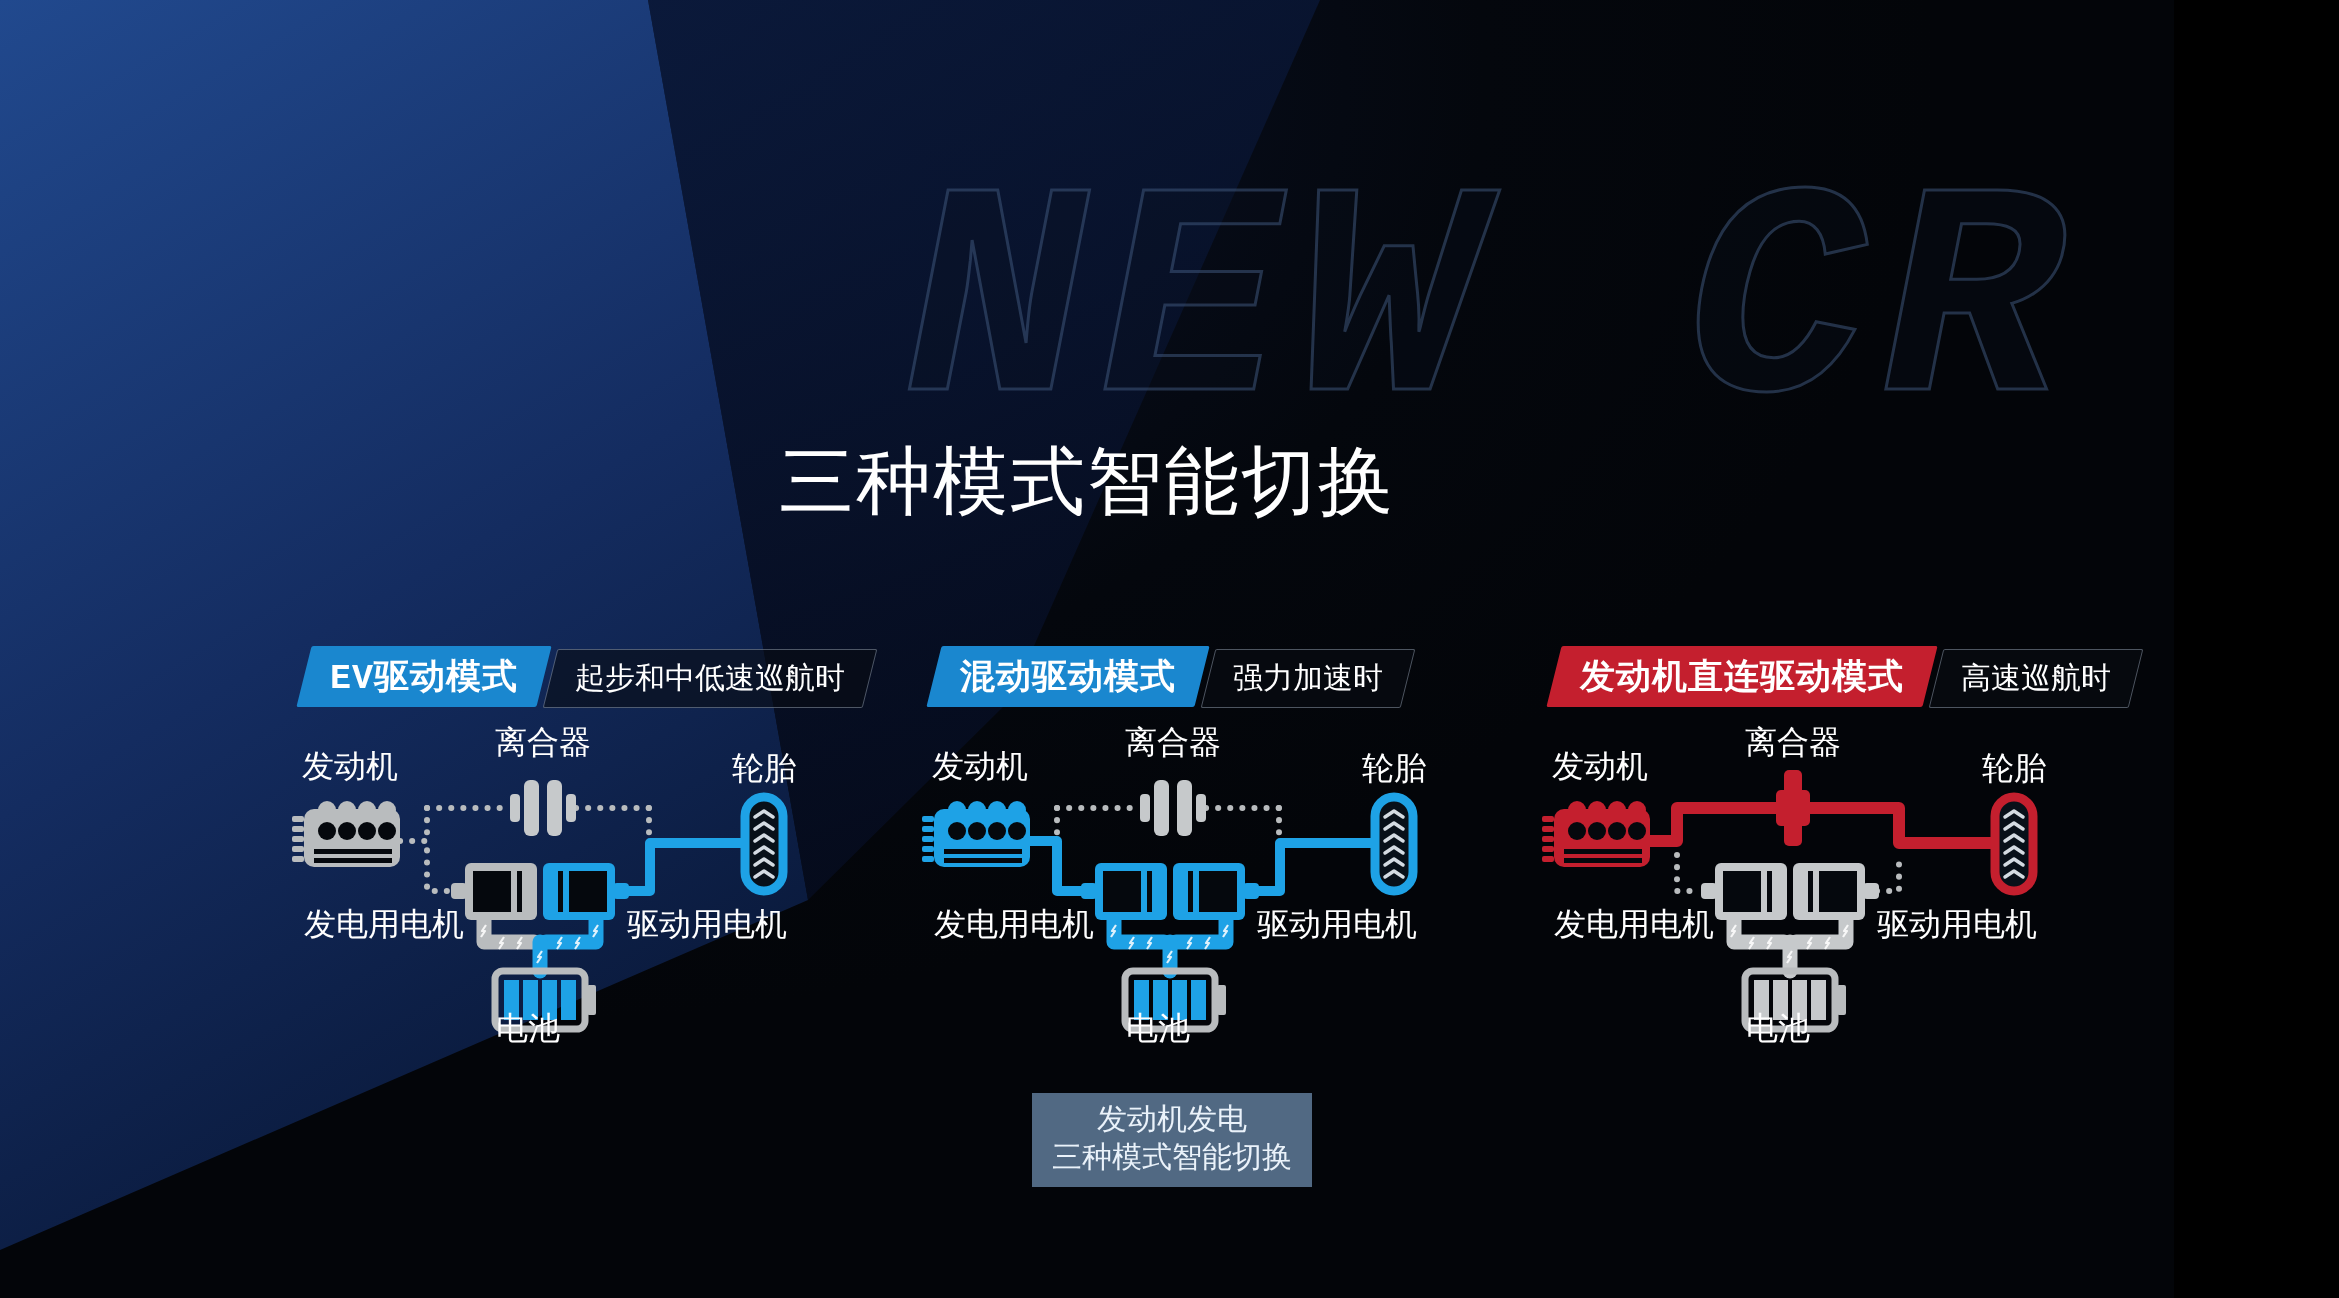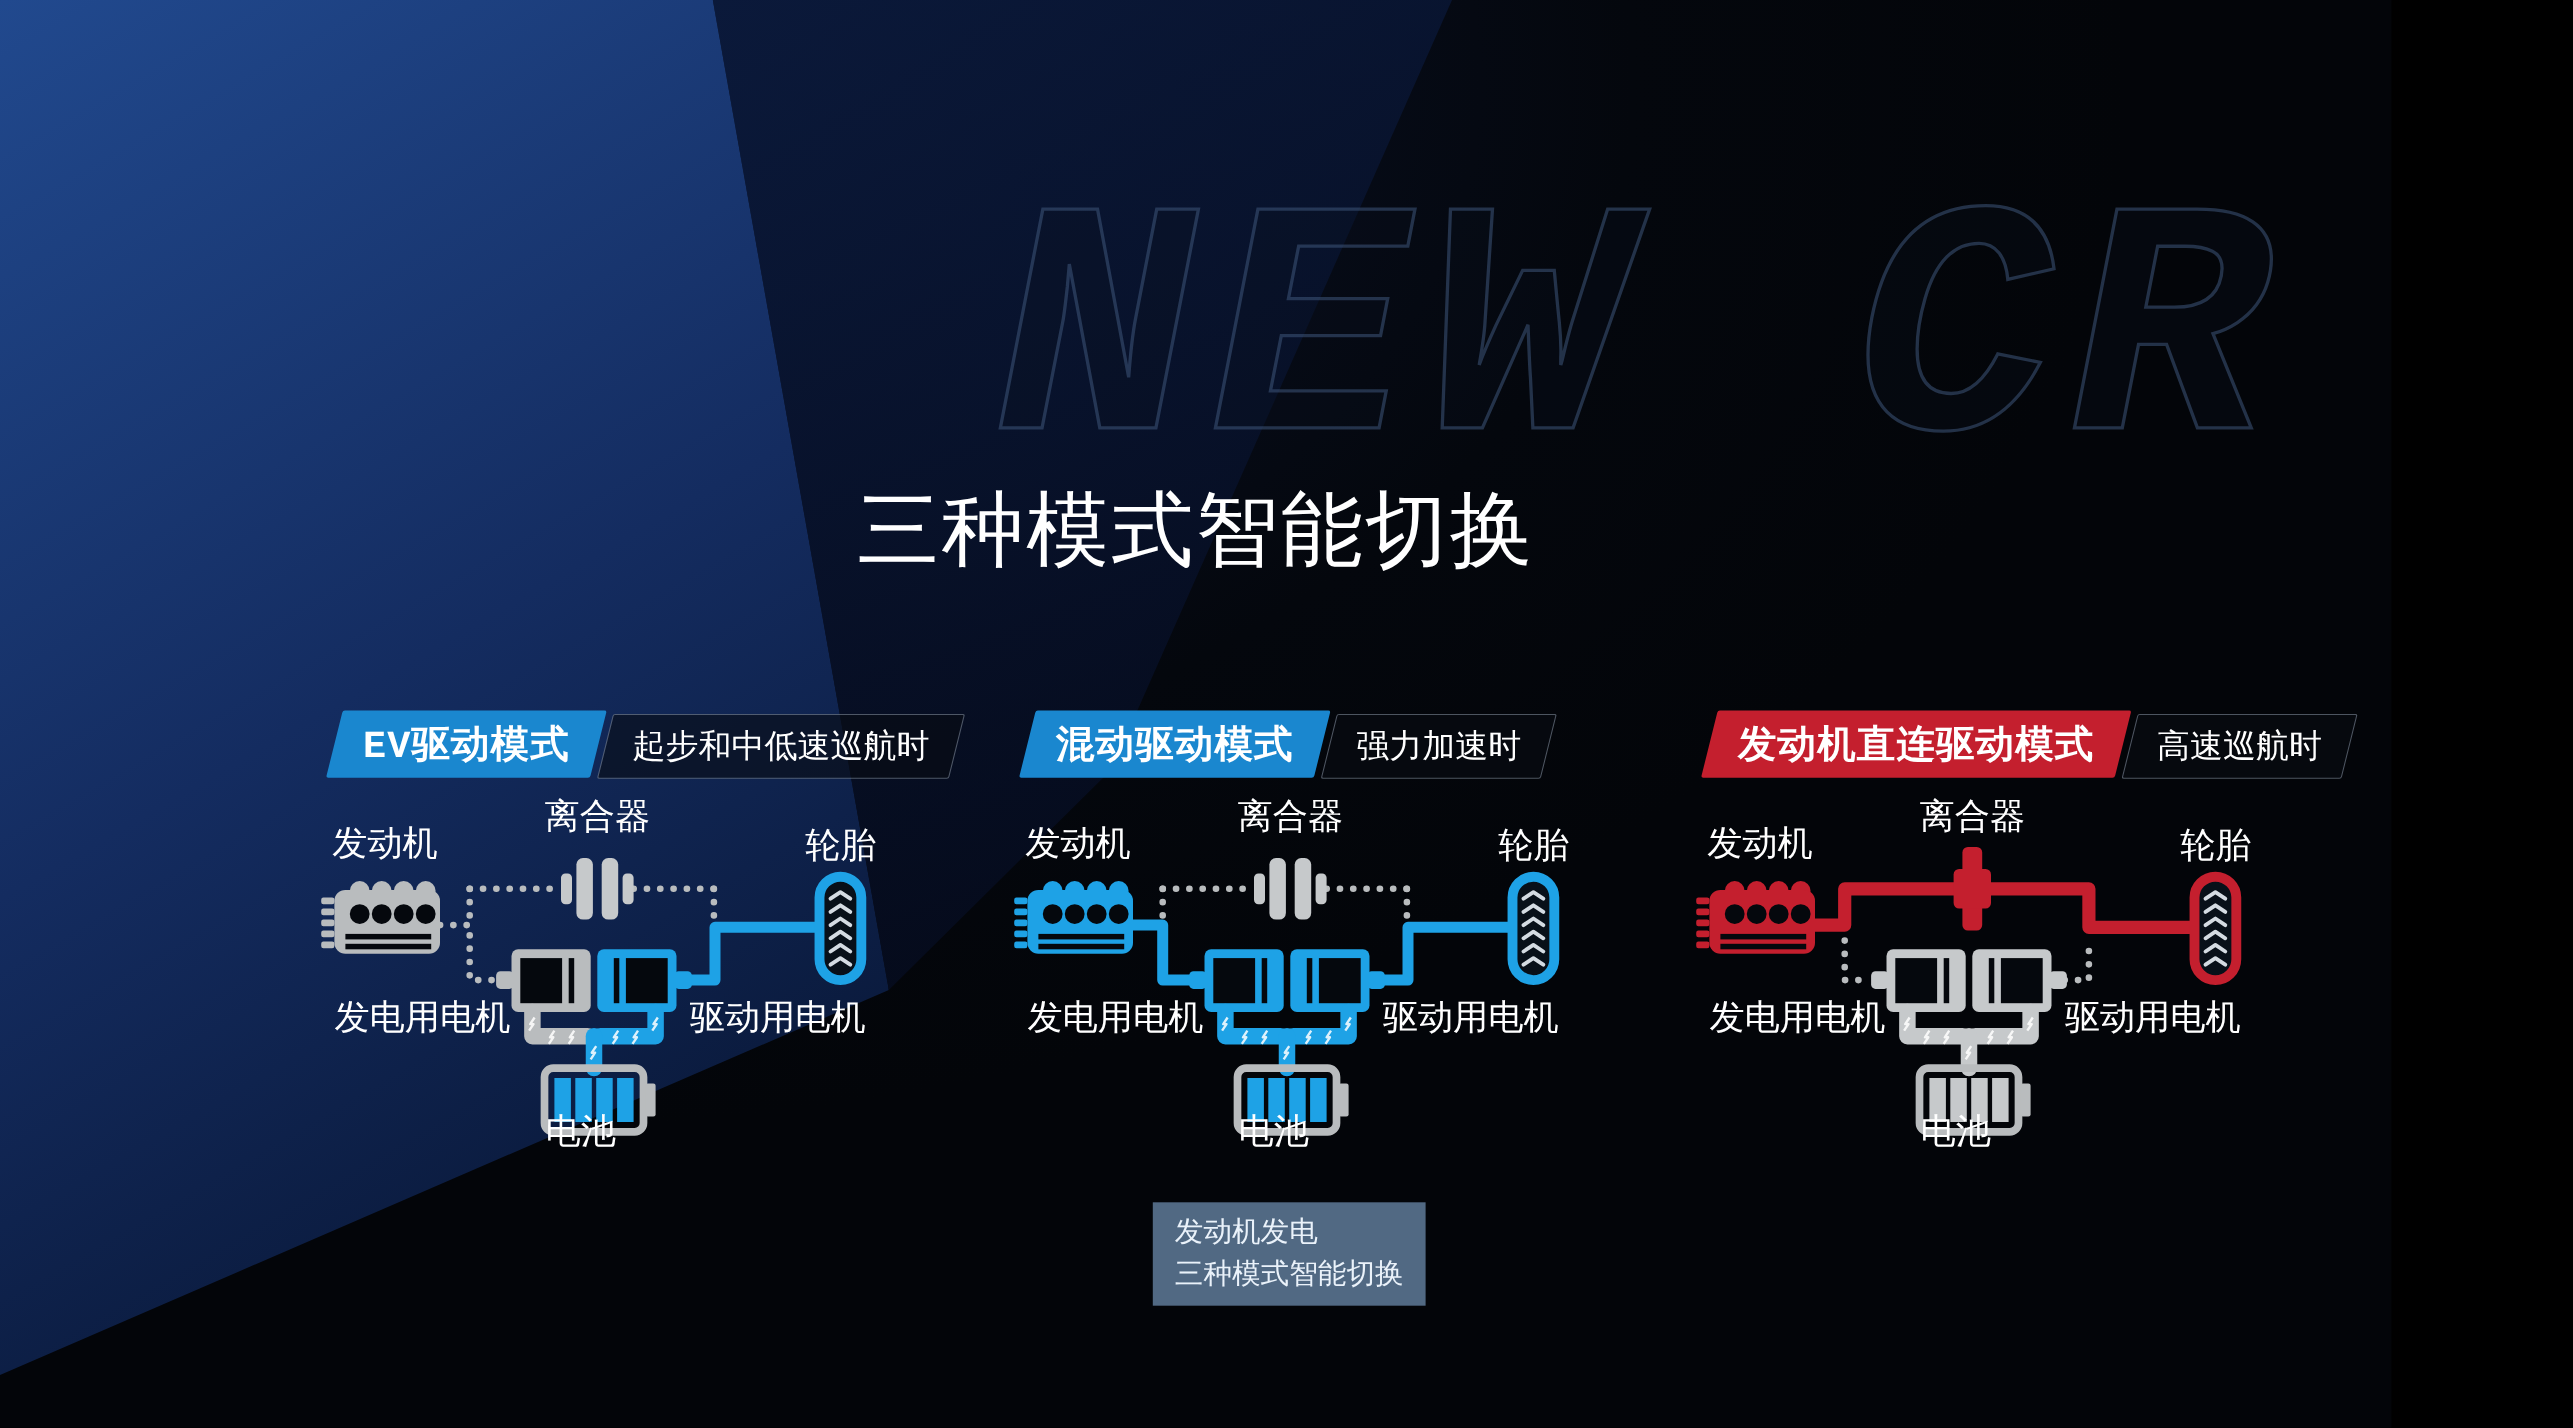--- a/index.html
+++ b/index.html
@@ -67,21 +67,21 @@
   .lbl-engine{left:80px;top:32px;}
   .lbl-clutch{left:273px;top:8px;}
   .lbl-tire{left:494px;top:34px;}
   .lbl-generator{left:114px;top:190px;}
   .lbl-drive{left:437px;top:190px;}
   .lbl-battery{left:258px;top:294px;}
 
   
   .note{
     position:absolute;transform:translateX(-50%);
-    font-size:26px;line-height:38px;padding:9px 20px;white-space:nowrap;
+    text-align:center;font-size:30px;line-height:38px;padding:9px 20px;white-space:nowrap;
   }
   .note-blue{top:463px;left:272px;background:rgba(92,120,148,.88);color:#eaf2fa;}
   .note-red{top:459px;left:286px;background:#bc4145;color:#fff;font-weight:500;}
 
   
   svg .dot{fill:none;stroke:#b9bcbe;stroke-width:6;stroke-linecap:round;stroke-dasharray:0.1 12;}
   svg .rt-wheel{fill:none;stroke:#1ea2e6;stroke-width:10;stroke-linejoin:round;stroke-linecap:round;}
   .mode-direct .g-open-route{display:none;}
 
   .mode-ev .g-link path{fill:none;stroke:#b9bcbe;stroke-width:6;stroke-linecap:round;stroke-dasharray:0.1 12;}

